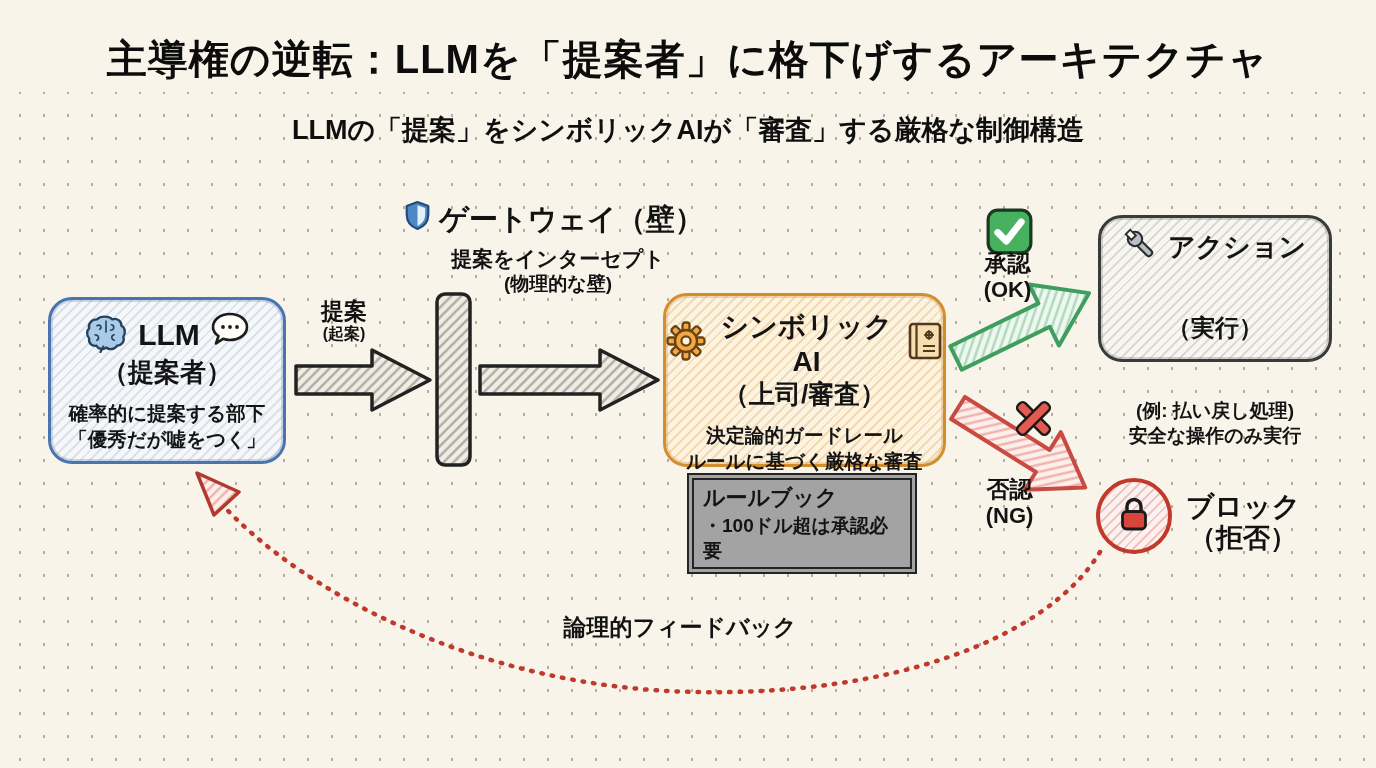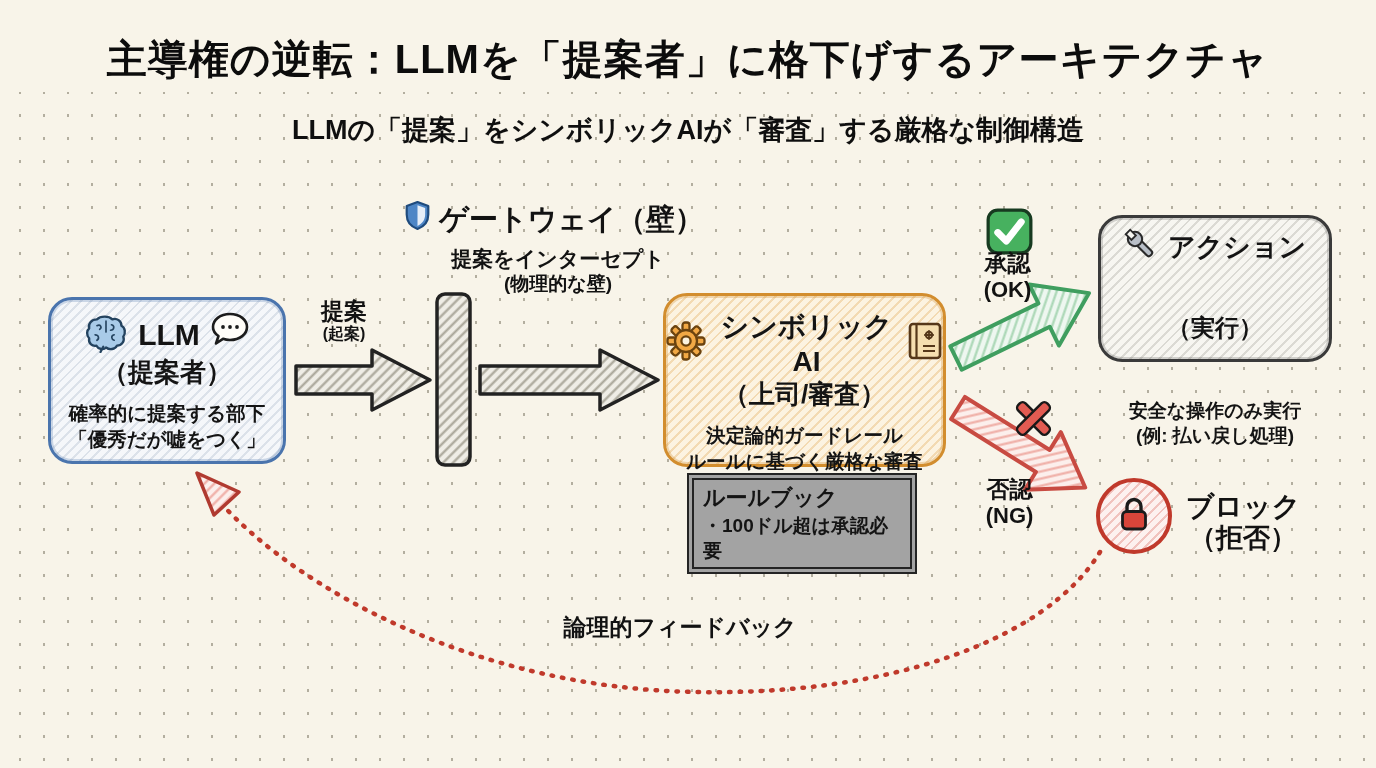--- a/index.html
+++ b/index.html
@@ -226,22 +226,22 @@
             <rect x="14.6" y="12" width="6.8" height="21" rx="3" fill="#b9bfc7" stroke="#2b2b2b" stroke-width="2.2"></rect>
             <circle cx="18" cy="9" r="7.6" fill="#b9bfc7" stroke="#2b2b2b" stroke-width="2.2"></circle>
             <rect x="14.7" y="-1.5" width="6.6" height="8.5" fill="#f7f6f1" stroke="#2b2b2b" stroke-width="2"></rect>
           </g>
         </svg>
       </span>
       <span class="node-title">アクション</span>
     </div>
     <div class="node-role">（実行）</div>
     <div class="node-desc">
+      <div>(例: 払い戻し処理)</div>
       <div>安全な操作のみ実行</div>
-      <div>(例: 払い戻し処理)</div>
     </div>
   </div>
 
   <div class="cross-wrap">
     <svg viewBox="0 0 44 44" width="45" height="45">
       <g fill="#e25b52" stroke="#191919" stroke-width="2.4" stroke-linejoin="round">
         <rect x="2" y="17" width="40" height="10" rx="4" transform="rotate(45 22 22)"></rect>
         <rect x="2" y="17" width="40" height="10" rx="4" transform="rotate(-45 22 22)"></rect>
       </g>
     </svg>

